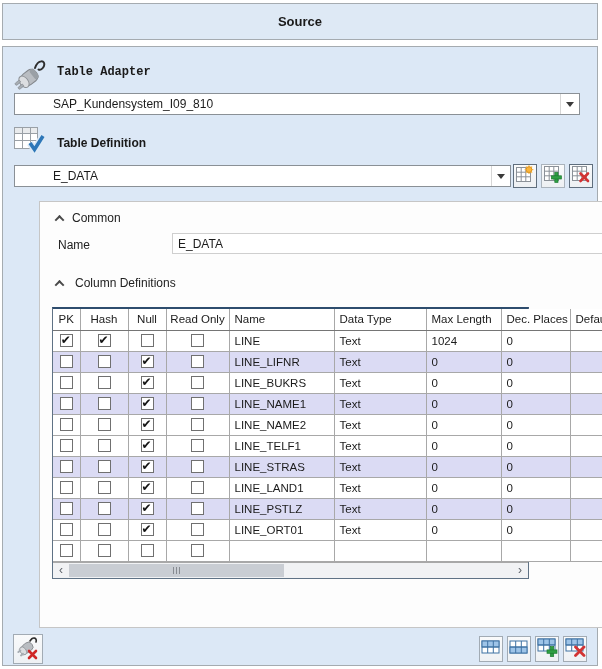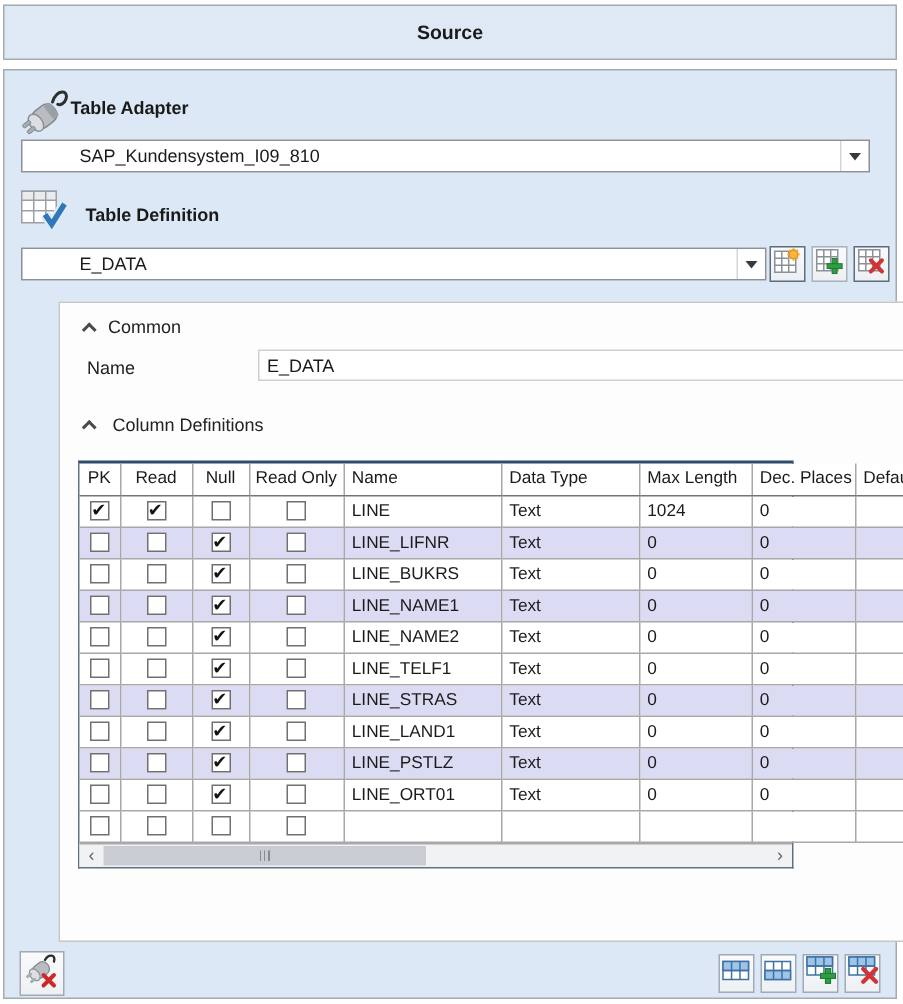--- a/index.html
+++ b/index.html
@@ -93,21 +93,21 @@
       <path d="M22 11 C25 2 33 3 31 9 C30 12 27 13.5 25.5 12.5" fill="none" stroke="#2e2e2e" stroke-width="2" stroke-linecap="round"></path>
       <g transform="rotate(-38 15 21)">
         <rect x="8" y="15" width="17" height="13" rx="5.5" fill="#b9bdc2" stroke="#83878c"></rect>
         <rect x="20" y="15.8" width="5" height="11.4" rx="2" fill="#9aa0a6"></rect>
         <ellipse cx="9.5" cy="21.5" rx="4.2" ry="6.4" fill="#dcdee1" stroke="#8d9196"></ellipse>
         <rect x="1" y="17.2" width="6" height="2.6" rx="1.2" fill="#a7adb3" stroke="#7e838a" stroke-width="0.6"></rect>
         <rect x="1" y="22.2" width="6" height="2.6" rx="1.2" fill="#a7adb3" stroke="#7e838a" stroke-width="0.6"></rect>
       </g>
     </svg>
   </span>
-  <span class="section-heading" style="left:44px;top:18px;">Table Adapter</span>
+  <span class="section-heading" style="left:54px;top:18px;font-family:Liberation Mono, monospace;">Table Adapter</span>
 
   <div class="combo" style="left:11px;top:46px;width:566px;">
     <div class="combo-text">SAP_Kundensystem_I09_810</div>
     <div class="combo-arrow">
         <div class="tri"></div>
       </div>
   </div>
 
   <span class="icon-block" style="left:10px;top:77px;">
     <svg width="32" height="32" viewBox="0 0 32 32">
@@ -185,21 +185,21 @@
             <col style="width:63px">
           <col style="width:105px">
             <col style="width:92px">
             <col style="width:75px">
             <col style="width:69px">
             <col style="width:41px">
         </colgroup>
         <thead>
           <tr id="grid-header-row">
               <th class="c">PK</th>
-              <th class="c">Read</th>
+              <th class="c">Hash</th>
               <th class="c">Null</th>
               <th class="c">Read Only</th>
               <th>Name</th>
               <th>Data Type</th>
               <th>Max Length</th>
               <th>Dec. Places</th>
               <th>Default</th>
             </tr>
         </thead>
         <tbody id="grid-body">

